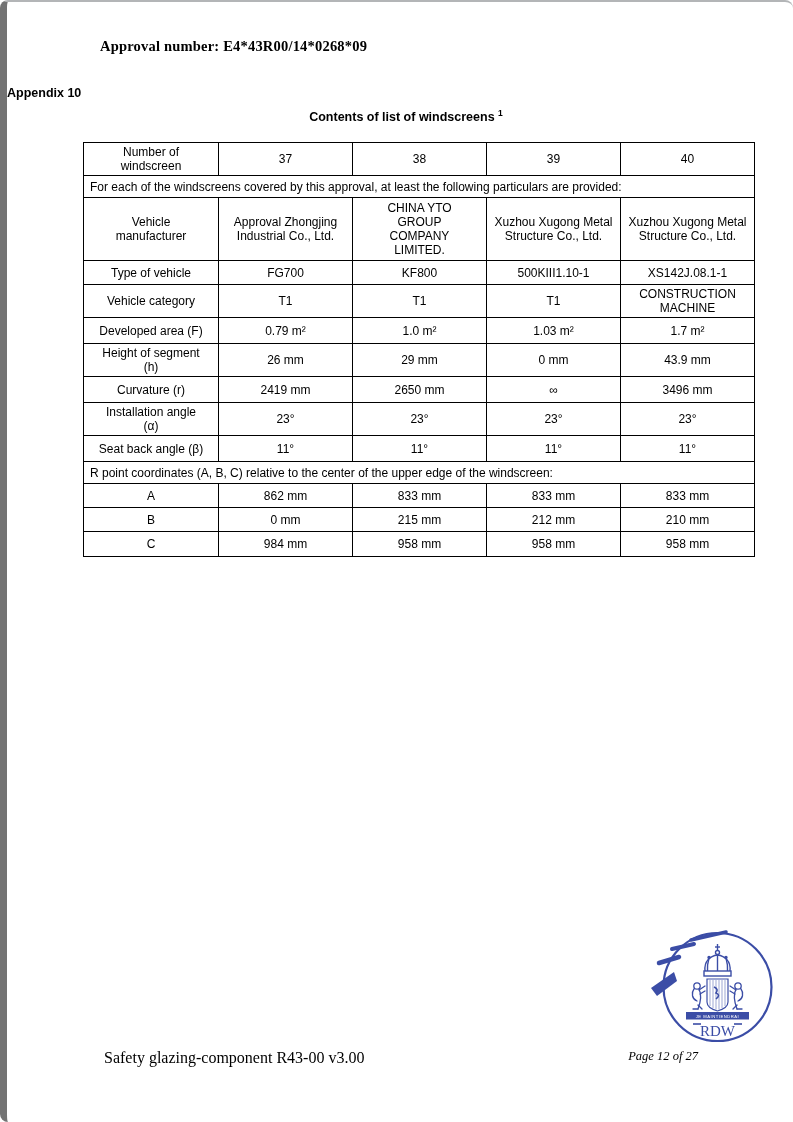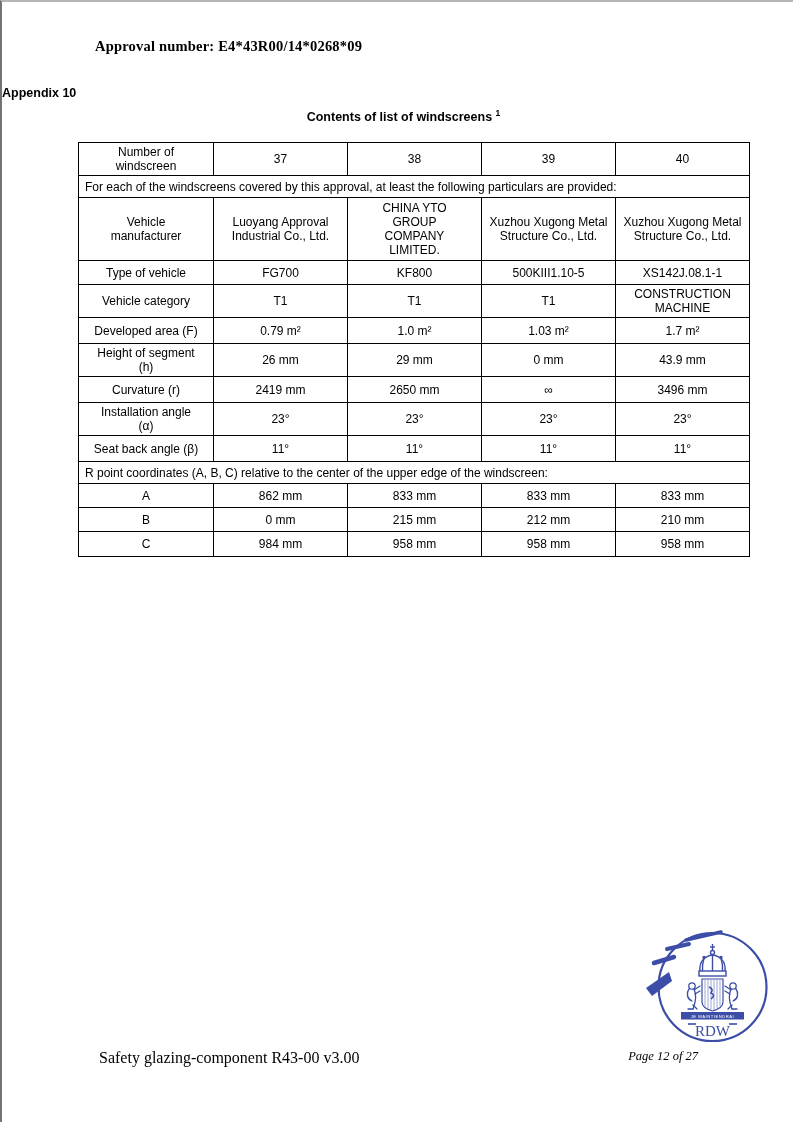--- a/index.html
+++ b/index.html
@@ -4,22 +4,23 @@
 <style>
   * { margin:0; padding:0; box-sizing:border-box; }
   html,body { background:#ffffff; }
   .page {
     position:relative;
     width:793px; height:1122px;
     background:#ffffff;
     color:#000;
     font-family:"Liberation Sans", sans-serif;
     border-top:2px solid #b3b5b7;
-    border-left:2px solid #737373;
+    border-left:7px solid #737373;
     overflow:hidden;
+    border-radius:8px;
   }
   .approval {
     position:absolute; left:93px; top:36px;
     font-family:"Liberation Serif", serif;
     font-weight:bold; font-size:14.5px;
     letter-spacing:0.2px;
   }
   .title-appendix {
     position:absolute; top:84px; left:0; width:100%;
     text-align:left; font-weight:bold; font-size:12.5px;
@@ -93,33 +94,33 @@
         <td>38</td>
         <td>39</td>
         <td>40</td>
       </tr>
       <tr style="height:22px">
         <td class="note" colspan="5">For each of the windscreens covered by this approval, at least the following particulars are provided:</td>
       </tr>
       <tr style="height:63px">
         <td>Vehicle
 manufacturer</td>
-        <td>Luoyang Approval Industrial Co., Ltd.</td>
+        <td>Approval Zhongjing Industrial Co., Ltd.</td>
         <td>CHINA YTO
 GROUP
 COMPANY
 LIMITED.</td>
         <td>Xuzhou Xugong Metal Structure Co., Ltd.</td>
         <td>Xuzhou Xugong Metal Structure Co., Ltd.</td>
       </tr>
       <tr style="height:24px">
         <td>Type of vehicle</td>
         <td>FG700</td>
         <td>KF800</td>
-        <td>500KIII1.10-5</td>
+        <td>500KIII1.10-1</td>
         <td>XS142J.08.1-1</td>
       </tr>
       <tr style="height:30px">
         <td>Vehicle category</td>
         <td>T1</td>
         <td>T1</td>
         <td>T1</td>
         <td>CONSTRUCTION MACHINE</td>
       </tr>
       <tr style="height:26px">

